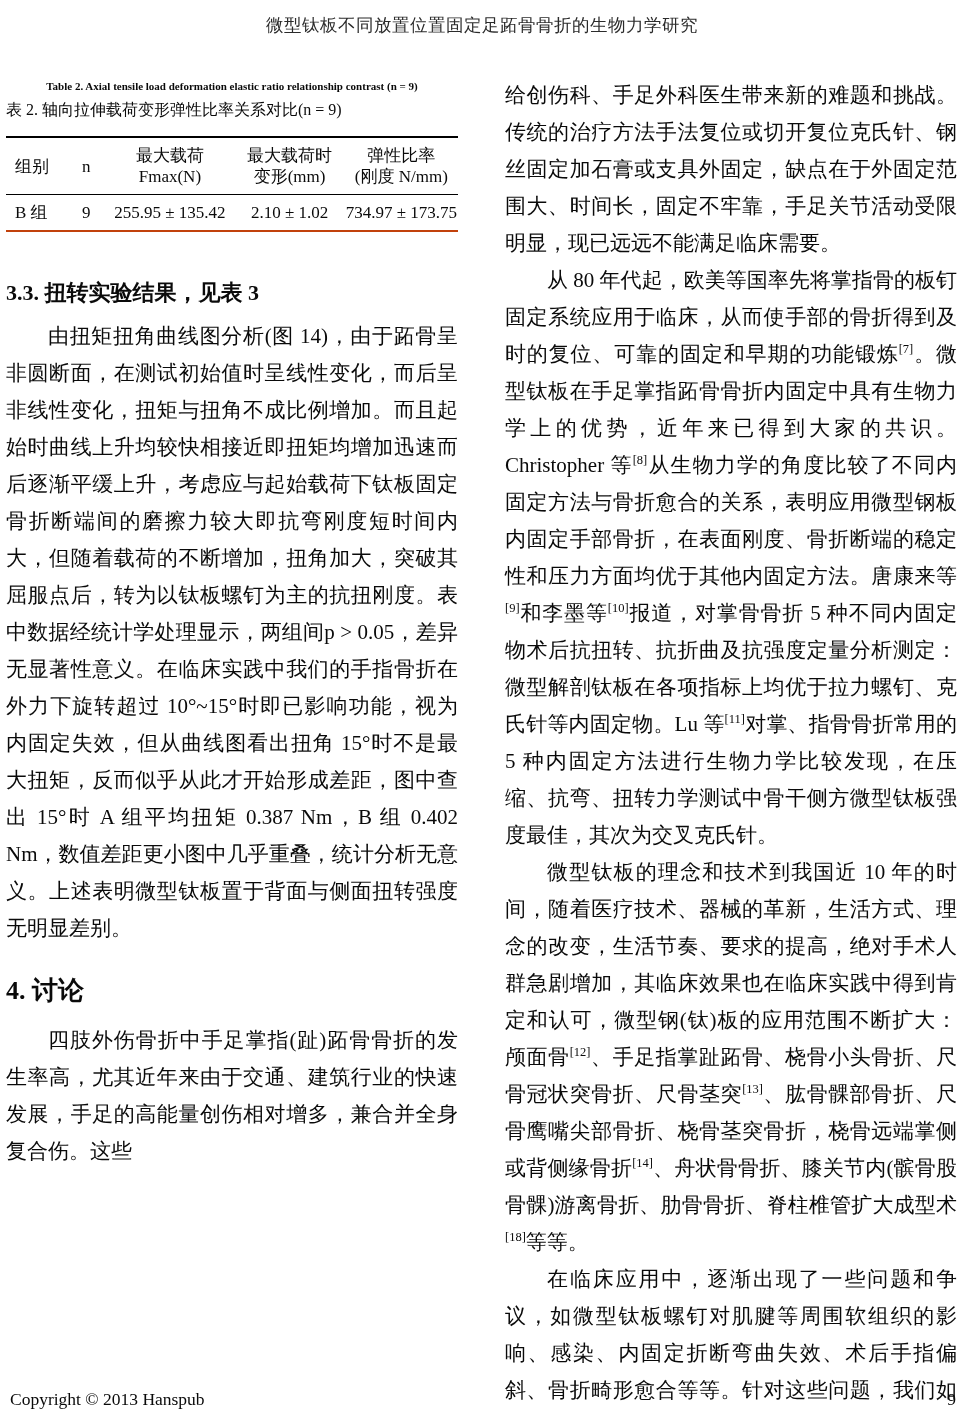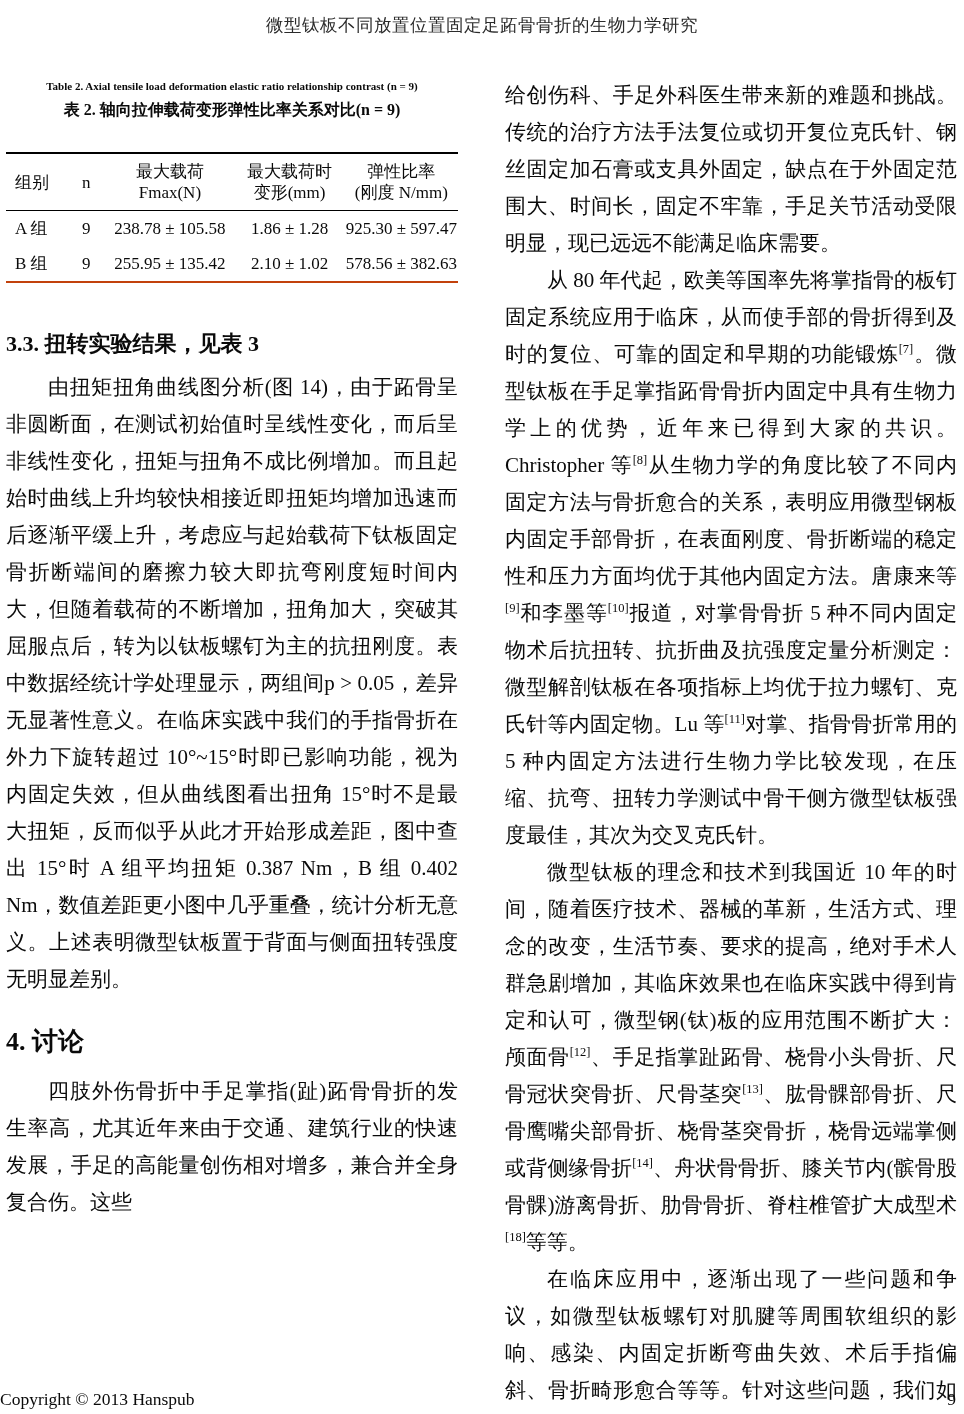--- a/index.html
+++ b/index.html
@@ -27,25 +27,25 @@
 
   
   .caption-en {
     font-weight: bold;
     font-size: 11px;
     text-align: center;
     line-height: 19px;
     margin: 0 0 3px 0;
   }
   .caption-zh {
-    font-weight: bold;
+    font-weight: normal;
     font-size: 16px;
-    text-align: center;
+    text-align: left;
     line-height: 21px;
-    margin: 0 0 32px 0;
+    margin: 0 0 16px 0;
   }
 
   table.data-table {
     width: 100%;
     border-collapse: collapse;
     border-top: 2px solid #000;
     border-bottom: 2px solid #c2410c;
     font-size: 17px;
   }
   table.data-table thead th {
@@ -88,21 +88,21 @@
     font-family: "Liberation Sans", "DejaVu Sans", sans-serif;
     font-weight: bold;
   }
   .cn-bold { font-family: "Liberation Serif", "DejaVu Serif", serif; }
 
   .spacer-after-table2 { height: 22px; }
   .spacer-before-table3 { height: 26px; }
 
   .footer {
     position: absolute;
-    left: 0; right: 8px; bottom: 4px;
+    left: 10px; right: 8px; bottom: 4px;
     display: flex;
     justify-content: space-between;
     font-size: 17.5px;
   }
 </style>
 </head>
 <body>
 
 <div class="running-head">微型钛板不同放置位置固定足跖骨骨折的生物力学研究</div>
 
@@ -133,32 +133,25 @@
               <span class="hline">变形(mm)</span>
             </th>
           <th>
               <span class="hline">弹性比率</span>
               <span class="hline">(刚度 N/mm)</span>
             </th>
         </tr>
       </thead>
       <tbody>
         <tr>
-          <td>A 组</td>
-          <td>9</td>
-          <td>238.78 ± 105.58</td>
-          <td>1.86 ± 1.28</td>
-          <td>925.30 ± 597.47</td>
-        </tr>
-        <tr>
           <td>B 组</td>
           <td>9</td>
           <td>255.95 ± 135.42</td>
           <td>2.10 ± 1.02</td>
-          <td>578.56 ± 382.63</td>
+          <td>734.97 ± 173.75</td>
         </tr>
       </tbody>
     </table>
 
     <div class="spacer-after-table2"></div>
 
 
     <h3 class="sec33"><span class="cn-bold">3.3.  扭转实验结果，见表 3</span></h3>
 
     <p class="para indent">由扭矩扭角曲线图分析(图 14)，由于跖骨呈非圆断面，在测试初始值时呈线性变化，而后呈非线性变化，扭矩与扭角不成比例增加。而且起始时曲线上升均较快相接近即扭矩均增加迅速而后逐渐平缓上升，考虑应与起始载荷下钛板固定骨折断端间的磨擦力较大即抗弯刚度短时间内大，但随着载荷的不断增加，扭角加大，突破其屈服点后，转为以钛板螺钉为主的抗扭刚度。表中数据经统计学处理显示，两组间p &gt; 0.05，差异无显著性意义。在临床实践中我们的手指骨折在外力下旋转超过 10°~15°时即已影响功能，视为内固定失效，但从曲线图看出扭角 15°时不是最大扭矩，反而似乎从此才开始形成差距，图中查出 15°时 A 组平均扭矩 0.387 Nm，B 组 0.402 Nm，数值差距更小图中几乎重叠，统计分析无意义。上述表明微型钛板置于背面与侧面扭转强度无明显差别。</p>

